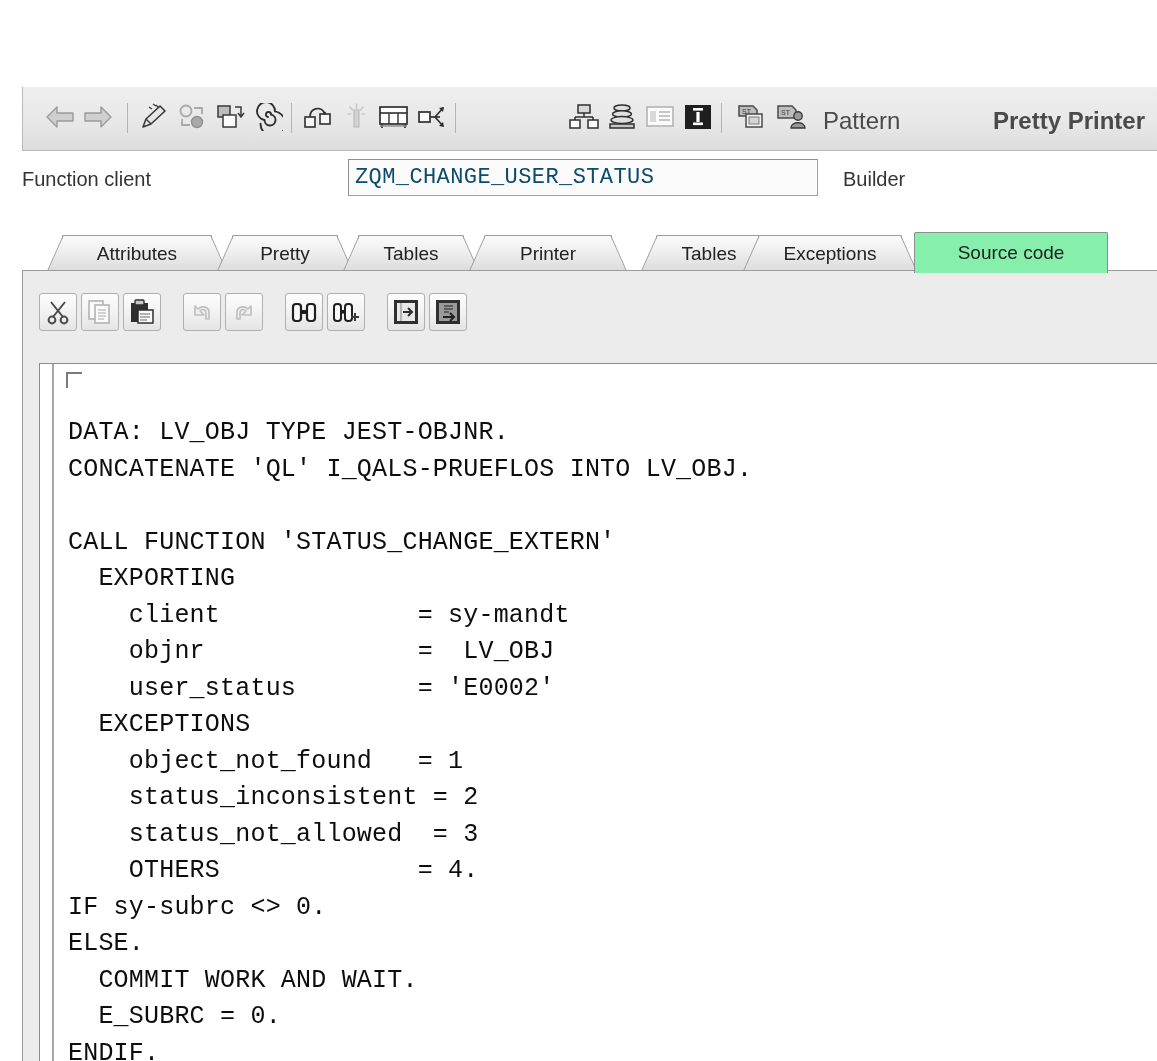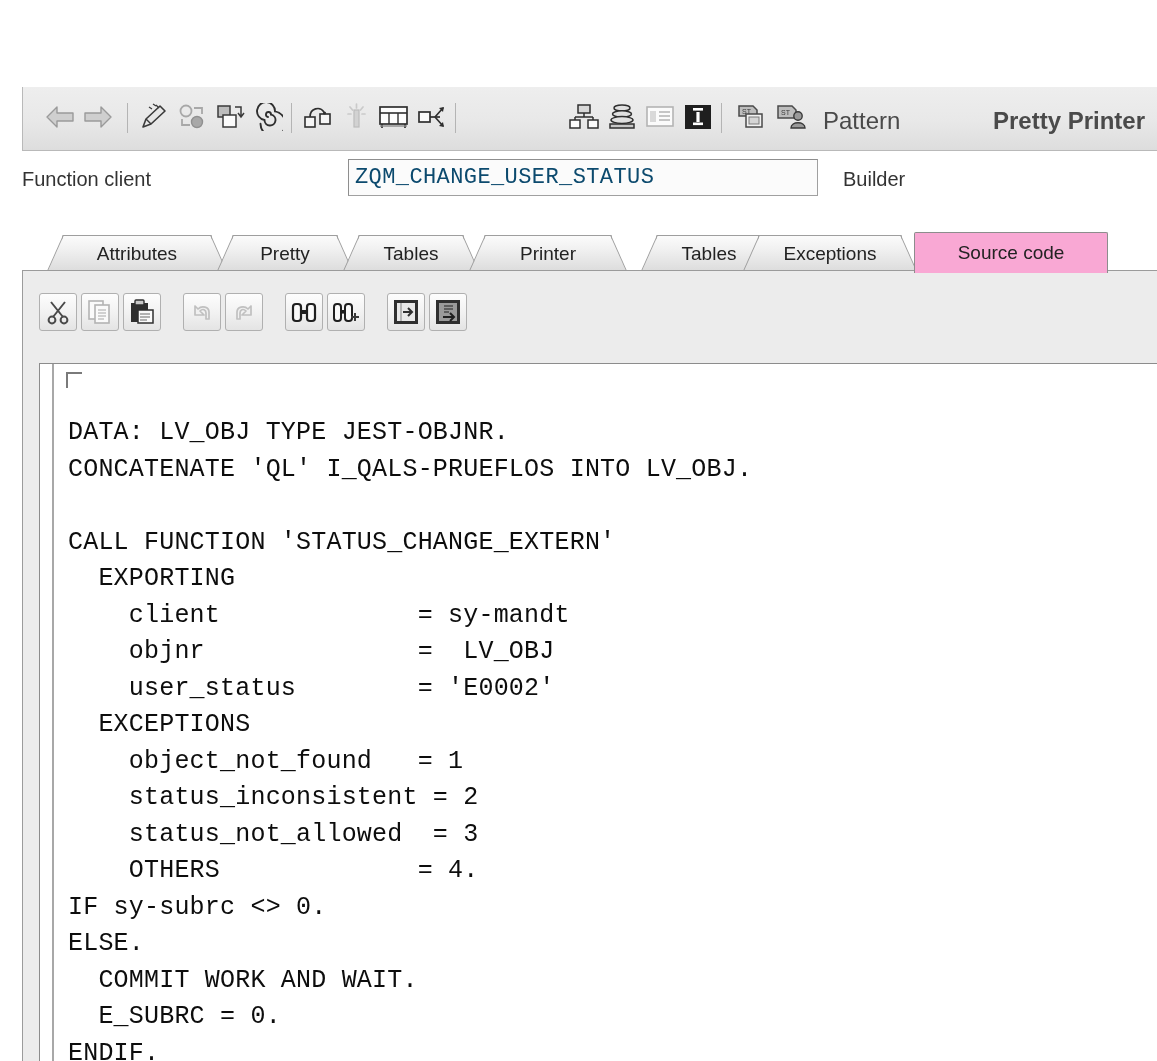--- a/index.html
+++ b/index.html
@@ -189,21 +189,21 @@
     width: 18px;
     height: 36px;
     background: linear-gradient(to bottom, #fbfbfb 0%, #f0f0f0 40%, #dcdcdc 100%);
     border-right: 1px solid #9e9e9e;
     border-top: 1px solid #9e9e9e;
     box-sizing: border-box;
     transform: skewX(24deg);
     transform-origin: bottom right;
   }
   .tab.active {
-    background: #f9a8d4;
+    background: #86efac;
     top: 0px;
     height: 41px;
     border-color: #8d8d8d;
     z-index: 10;
     font-weight: normal;
   }
   .tab.active::before {
     display: none;
   }
   .tab.active::after {

